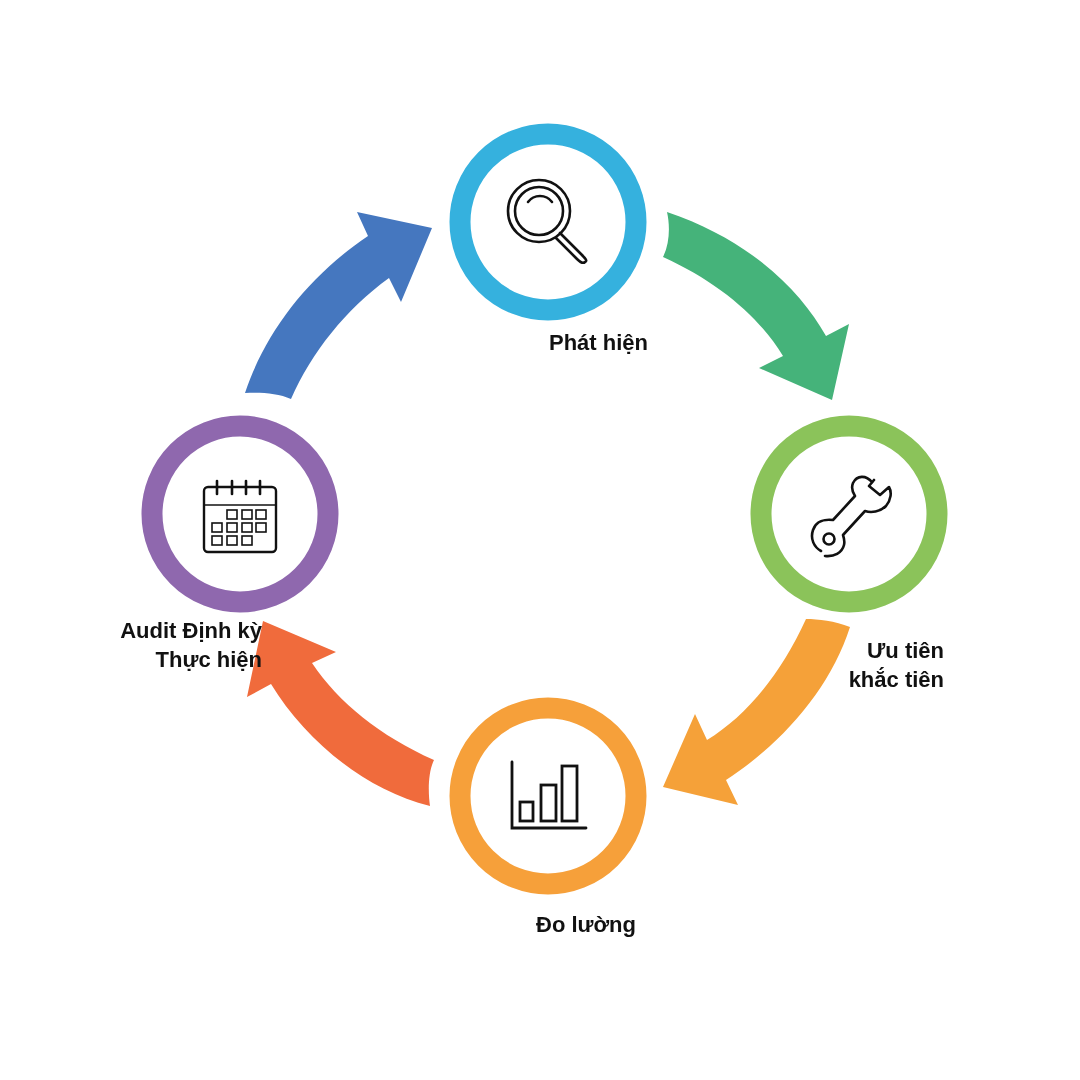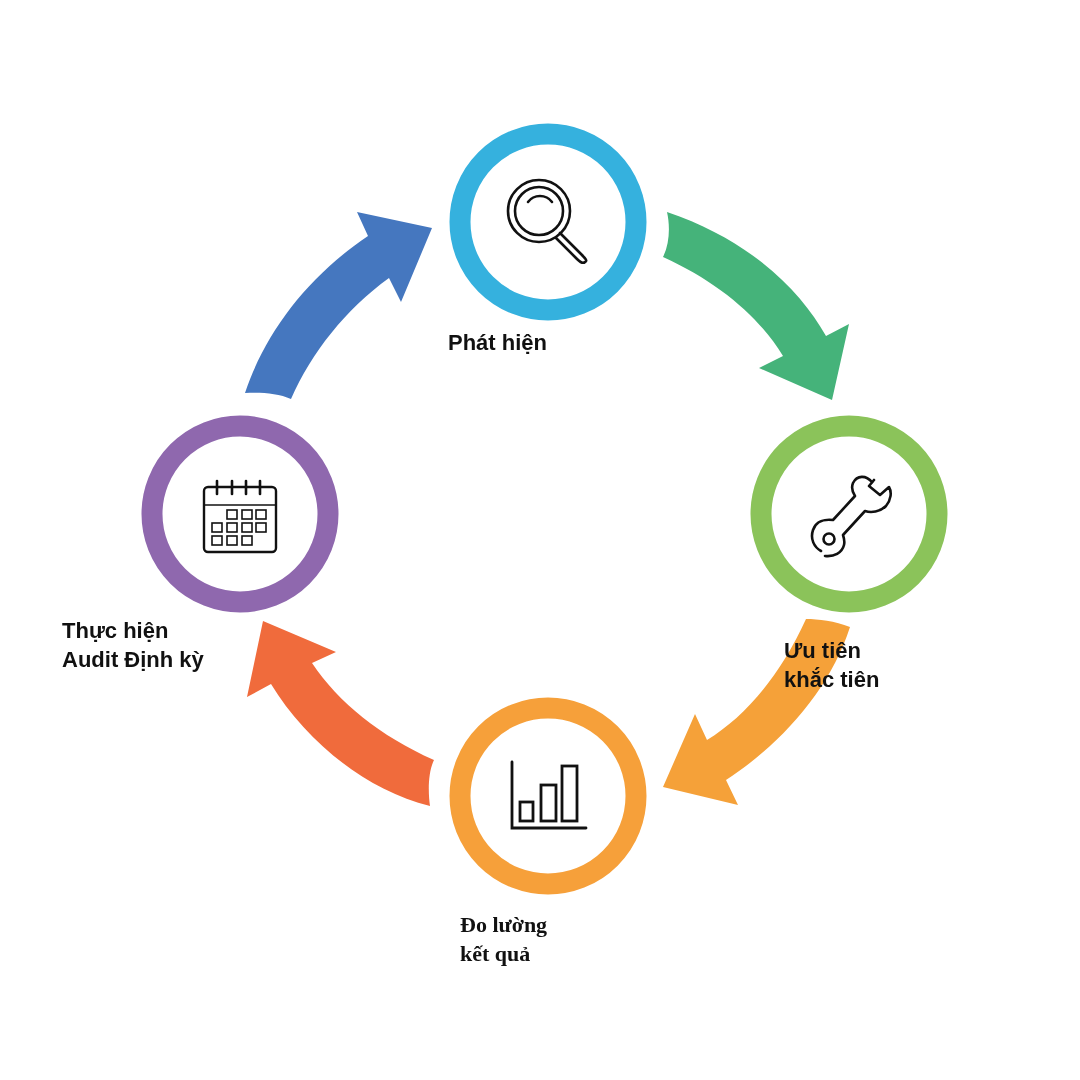--- a/index.html
+++ b/index.html
@@ -1,24 +1,24 @@
 <!DOCTYPE html>
 <html><head>
 <meta charset="utf-8">
 <style>
   html, body { margin: 0; padding: 0; background: #ffffff; }
   body { width: 1080px; height: 1080px; position: relative; overflow: hidden;
          font-family: "Liberation Sans", "DejaVu Sans", sans-serif; }
   #diagram { position: absolute; left: 0; top: 0; width: 1080px; height: 1080px; }
-  .label { position: absolute; text-align: left; font-weight: bold; font-size: 22px;
+  .label { position: absolute; text-align: right; font-weight: bold; font-size: 22px;
            line-height: 29px; color: #111111; white-space: nowrap; }
   .label span { display: block; }
   #label-detect { left: 448px; top: 328px; width: 200px; }
   #label-fix { left: 784px; top: 636px; width: 160px; }
-  #label-measure { left: 460px; top: 910px; width: 200px; font-family: Liberation Serif, serif; }
+  #label-measure { left: 436px; top: 910px; width: 200px; }
   #label-audit { left: 62px; top: 616px; width: 200px; }
 </style>
 </head>
 <body>
 
 <svg id="diagram" viewBox="0 0 1080 1080" xmlns="http://www.w3.org/2000/svg">
 
   <path class="arrow" d="M667,212 C750,240 800,290 826,336 L849,324 L832,400 L759,368 L783,356 C760,318 720,283 663,257 C670,243 670,225 667,212 Z" fill="#45B37A"></path>
   <path class="arrow" d="M806,619 C780,676 745,717 707,740 L695,714 L663,787 L738,805 L726,780 C780,745 830,690 850,627 C835,621 818,619 806,619 Z" fill="#F5A139"></path>
   <path class="arrow" d="M434,760 C380,736 339,703 312,663 L336,652 L263,621 L247,697 L271,684 C305,740 365,790 430,806 C428,792 428,772 434,760 Z" fill="#F06B3C"></path>
@@ -73,18 +73,17 @@
 
 <div id="label-detect" class="label">
   <span>Phát hiện</span>
 </div>
 <div id="label-fix" class="label">
   <span>Ưu tiên</span>
   <span>khắc tiên</span>
 </div>
 <div id="label-measure" class="label">
   <span>Đo lường</span>
-  <span>kết quả</span>
 </div>
 <div id="label-audit" class="label">
+  <span>Audit Định kỳ</span>
   <span>Thực hiện</span>
-  <span>Audit Định kỳ</span>
 </div>
 
 </body></html>

